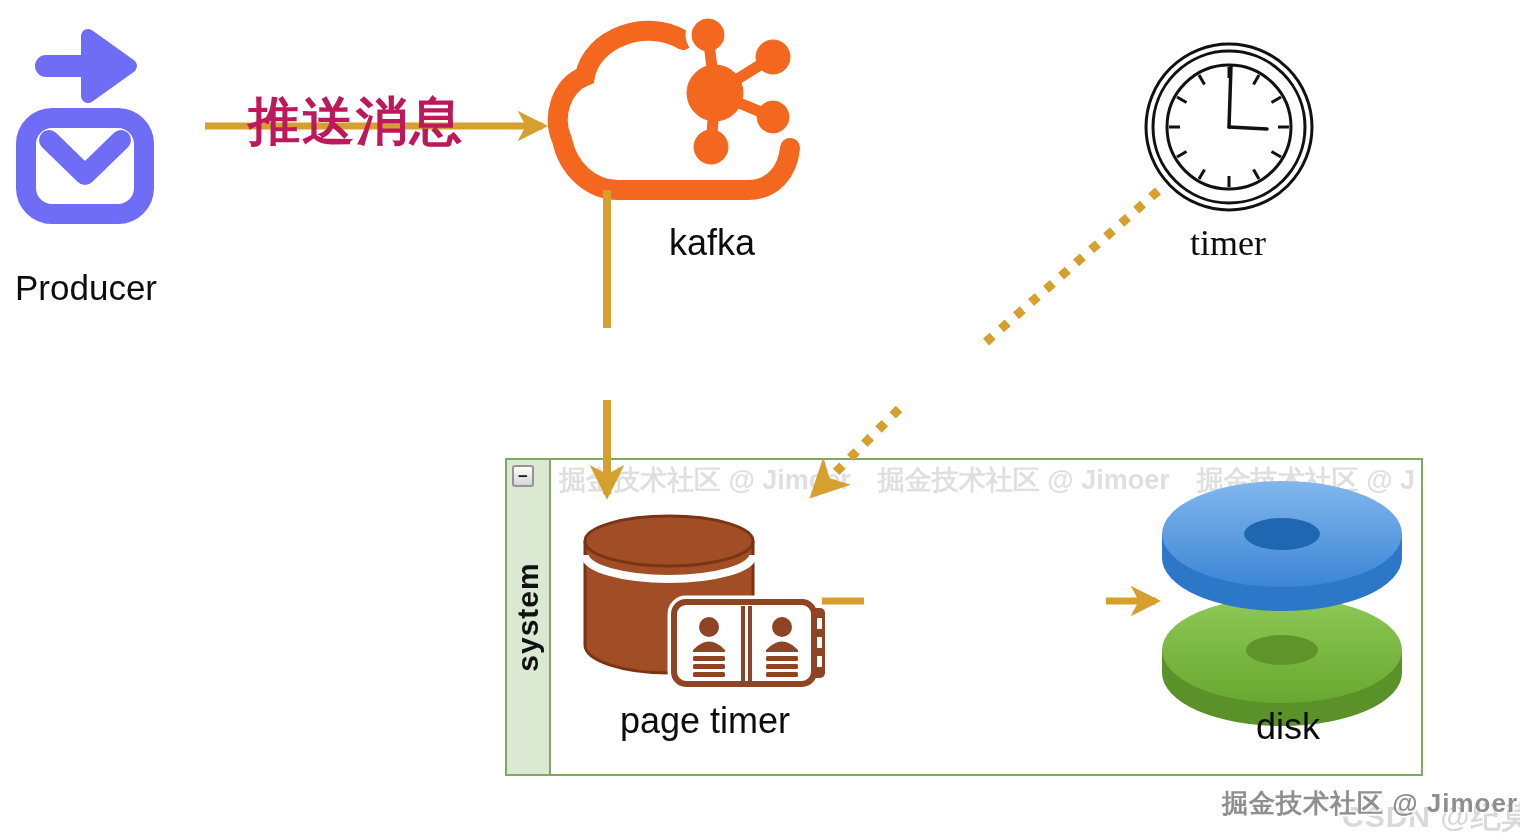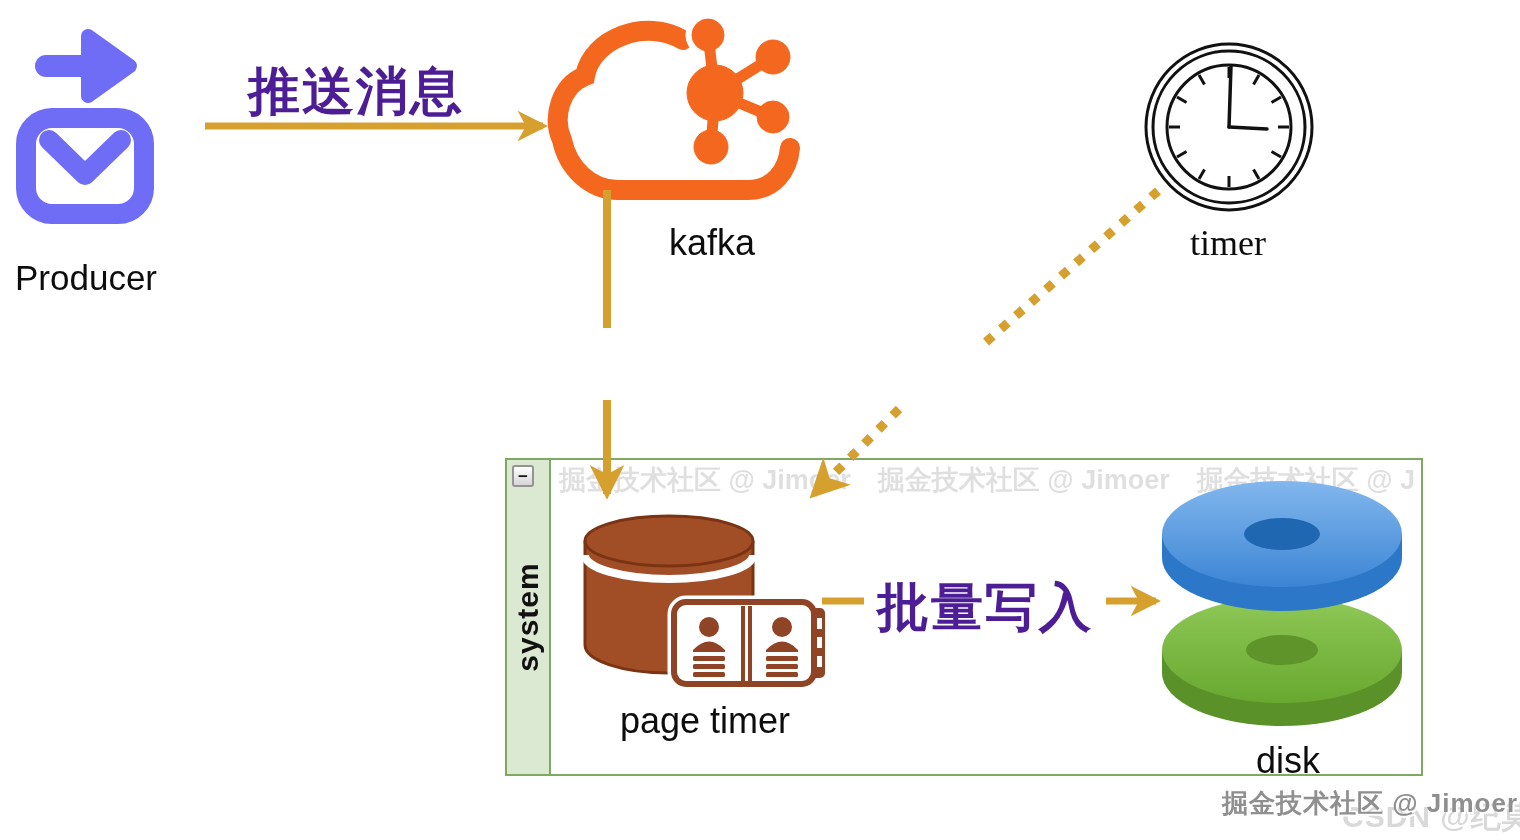--- a/index.html
+++ b/index.html
@@ -8,21 +8,21 @@
     font-family:"Liberation Sans","DejaVu Sans",sans-serif;
   }
   .abs{position:absolute;}
   svg{display:block;overflow:visible;}
   .node-label{
     position:absolute;transform:translateX(-50%);white-space:nowrap;
     color:#0d0d0d;font-size:36px;font-weight:400;z-index:6;
   }
   .edge-label{
     position:absolute;transform:translateX(-50%);white-space:nowrap;
-    color:#4c1d95;font-size:52px;font-weight:600;z-index:6;letter-spacing:2px;
+    color:#be185d;font-size:52px;font-weight:600;z-index:6;letter-spacing:2px;margin-top:30px;
   }
   .system-box{
     position:absolute;left:505px;top:458px;width:918px;height:318px;
     border:2px solid #7fa861;background:#ffffff;box-sizing:border-box;z-index:2;
   }
   .system-sidebar{
     position:absolute;left:0;top:0;bottom:0;width:42px;
     background:#dbe8d2;border-right:2px solid #7fa861;z-index:3;
   }
   .system-title{
@@ -59,21 +59,21 @@
   <svg class="abs icon-layer" style="left:8px;top:18px;" width="152" height="210" viewBox="0 0 152 210">
     <g>
       <line x1="38" y1="48" x2="80" y2="48" stroke="#6F6CF5" stroke-width="22" stroke-linecap="round"></line>
       <path d="M80,18 L122,48 L80,78 Z" fill="#6F6CF5" stroke="#6F6CF5" stroke-width="14" stroke-linejoin="round"></path>
     </g>
     <g>
       <rect x="18" y="100" width="118" height="96" rx="26" fill="#ffffff" stroke="#6F6CF5" stroke-width="20"></rect>
       <path d="M41,122 L77,157 L113,122" fill="none" stroke="#6F6CF5" stroke-width="20" stroke-linecap="round" stroke-linejoin="round"></path>
     </g>
   </svg>
-  <div class="node-label" style="left:86px;top:258px;font-size:35px;text-align:center;">Producer</div>
+  <div class="node-label" style="left:86px;top:268px;font-size:35px;text-align:center;">Producer</div>
 
   <svg class="abs icon-layer" style="left:552px;top:12px;" width="248" height="198" viewBox="0 0 248 198">
     <path d="M131,28 C 94,6 40,26 33,64 C 8,74 0,106 10,128 C 16,156 38,178 66,178 L 196,178 C 222,178 236,158 238,136" fill="none" stroke="#F4671E" stroke-width="20" stroke-linecap="round"></path>
 
     <g stroke="#ffffff" fill="#ffffff">
       <line x1="163" y1="81" x2="156" y2="23" stroke-width="22"></line>
       <line x1="163" y1="81" x2="221" y2="45" stroke-width="22"></line>
       <line x1="163" y1="81" x2="221" y2="105" stroke-width="22"></line>
       <line x1="163" y1="81" x2="159" y2="135" stroke-width="22"></line>
       <circle cx="156" cy="23" r="22"></circle>
@@ -175,36 +175,35 @@
       <path d="M4,57 V80 A120,53 0 0 0 244,80 V57" fill="#5B9129"></path>
       <ellipse cx="124" cy="57" rx="120" ry="53" fill="url(#gradGreen)"></ellipse>
       <ellipse cx="124" cy="57" rx="36" ry="15" fill="#5E9429"></ellipse>
     </g>
     <g>
       <path d="M4,57 V81 A120,53 0 0 0 244,81 V57" fill="#2C77C8"></path>
       <ellipse cx="124" cy="57" rx="120" ry="53" fill="url(#gradBlue)"></ellipse>
       <ellipse cx="124" cy="57" rx="38" ry="16" fill="#1F67B0"></ellipse>
     </g>
   </svg>
-  <div class="node-label" style="left:1288px;top:740px;">disk</div>
+  <div class="node-label" style="left:1288px;top:706px;">disk</div>
 
   <svg class="arrow-layer" width="1520" height="840" viewBox="0 0 1520 840">
     <defs>
       <marker id="arrowGold" viewBox="0 0 12 12" refX="9.5" refY="6" markerWidth="5" markerHeight="5" orient="auto">
         <path d="M0.8,0.8 L11.2,6 L0.8,11.2 L3.6,6 Z" fill="#D5A02E"></path>
       </marker>
     </defs>
     <line x1="205" y1="126" x2="543" y2="126" stroke="#D5A02E" stroke-width="7" marker-end="url(#arrowGold)"></line>
     <line x1="607" y1="190" x2="607" y2="328" stroke="#D5A02E" stroke-width="8"></line>
     <line x1="607" y1="400" x2="607" y2="494" stroke="#D5A02E" stroke-width="8" marker-end="url(#arrowGold)"></line>
     <line x1="1158" y1="191" x2="986" y2="342" stroke="#D5A02E" stroke-width="9" stroke-dasharray="9 11"></line>
     <line x1="899" y1="409" x2="814" y2="494" stroke="#D5A02E" stroke-width="9" stroke-dasharray="9 11" marker-end="url(#arrowGold)"></line>
     <line x1="822" y1="601" x2="864" y2="601" stroke="#D5A02E" stroke-width="7"></line>
     <line x1="1106" y1="601" x2="1156" y2="601" stroke="#D5A02E" stroke-width="7" marker-end="url(#arrowGold)"></line>
   </svg>
 
   <div class="edge-label" style="left:356px;top:57px;">推送消息</div>
-  <div class="edge-label" style="left:985px;top:573px;">批量写入</div>
 
   <div class="wm-csdn">CSDN @纪莫</div>
   <div class="wm-juejin">掘金技术社区 @ Jimoer</div>
 
 </div>
 
 </body></html>

